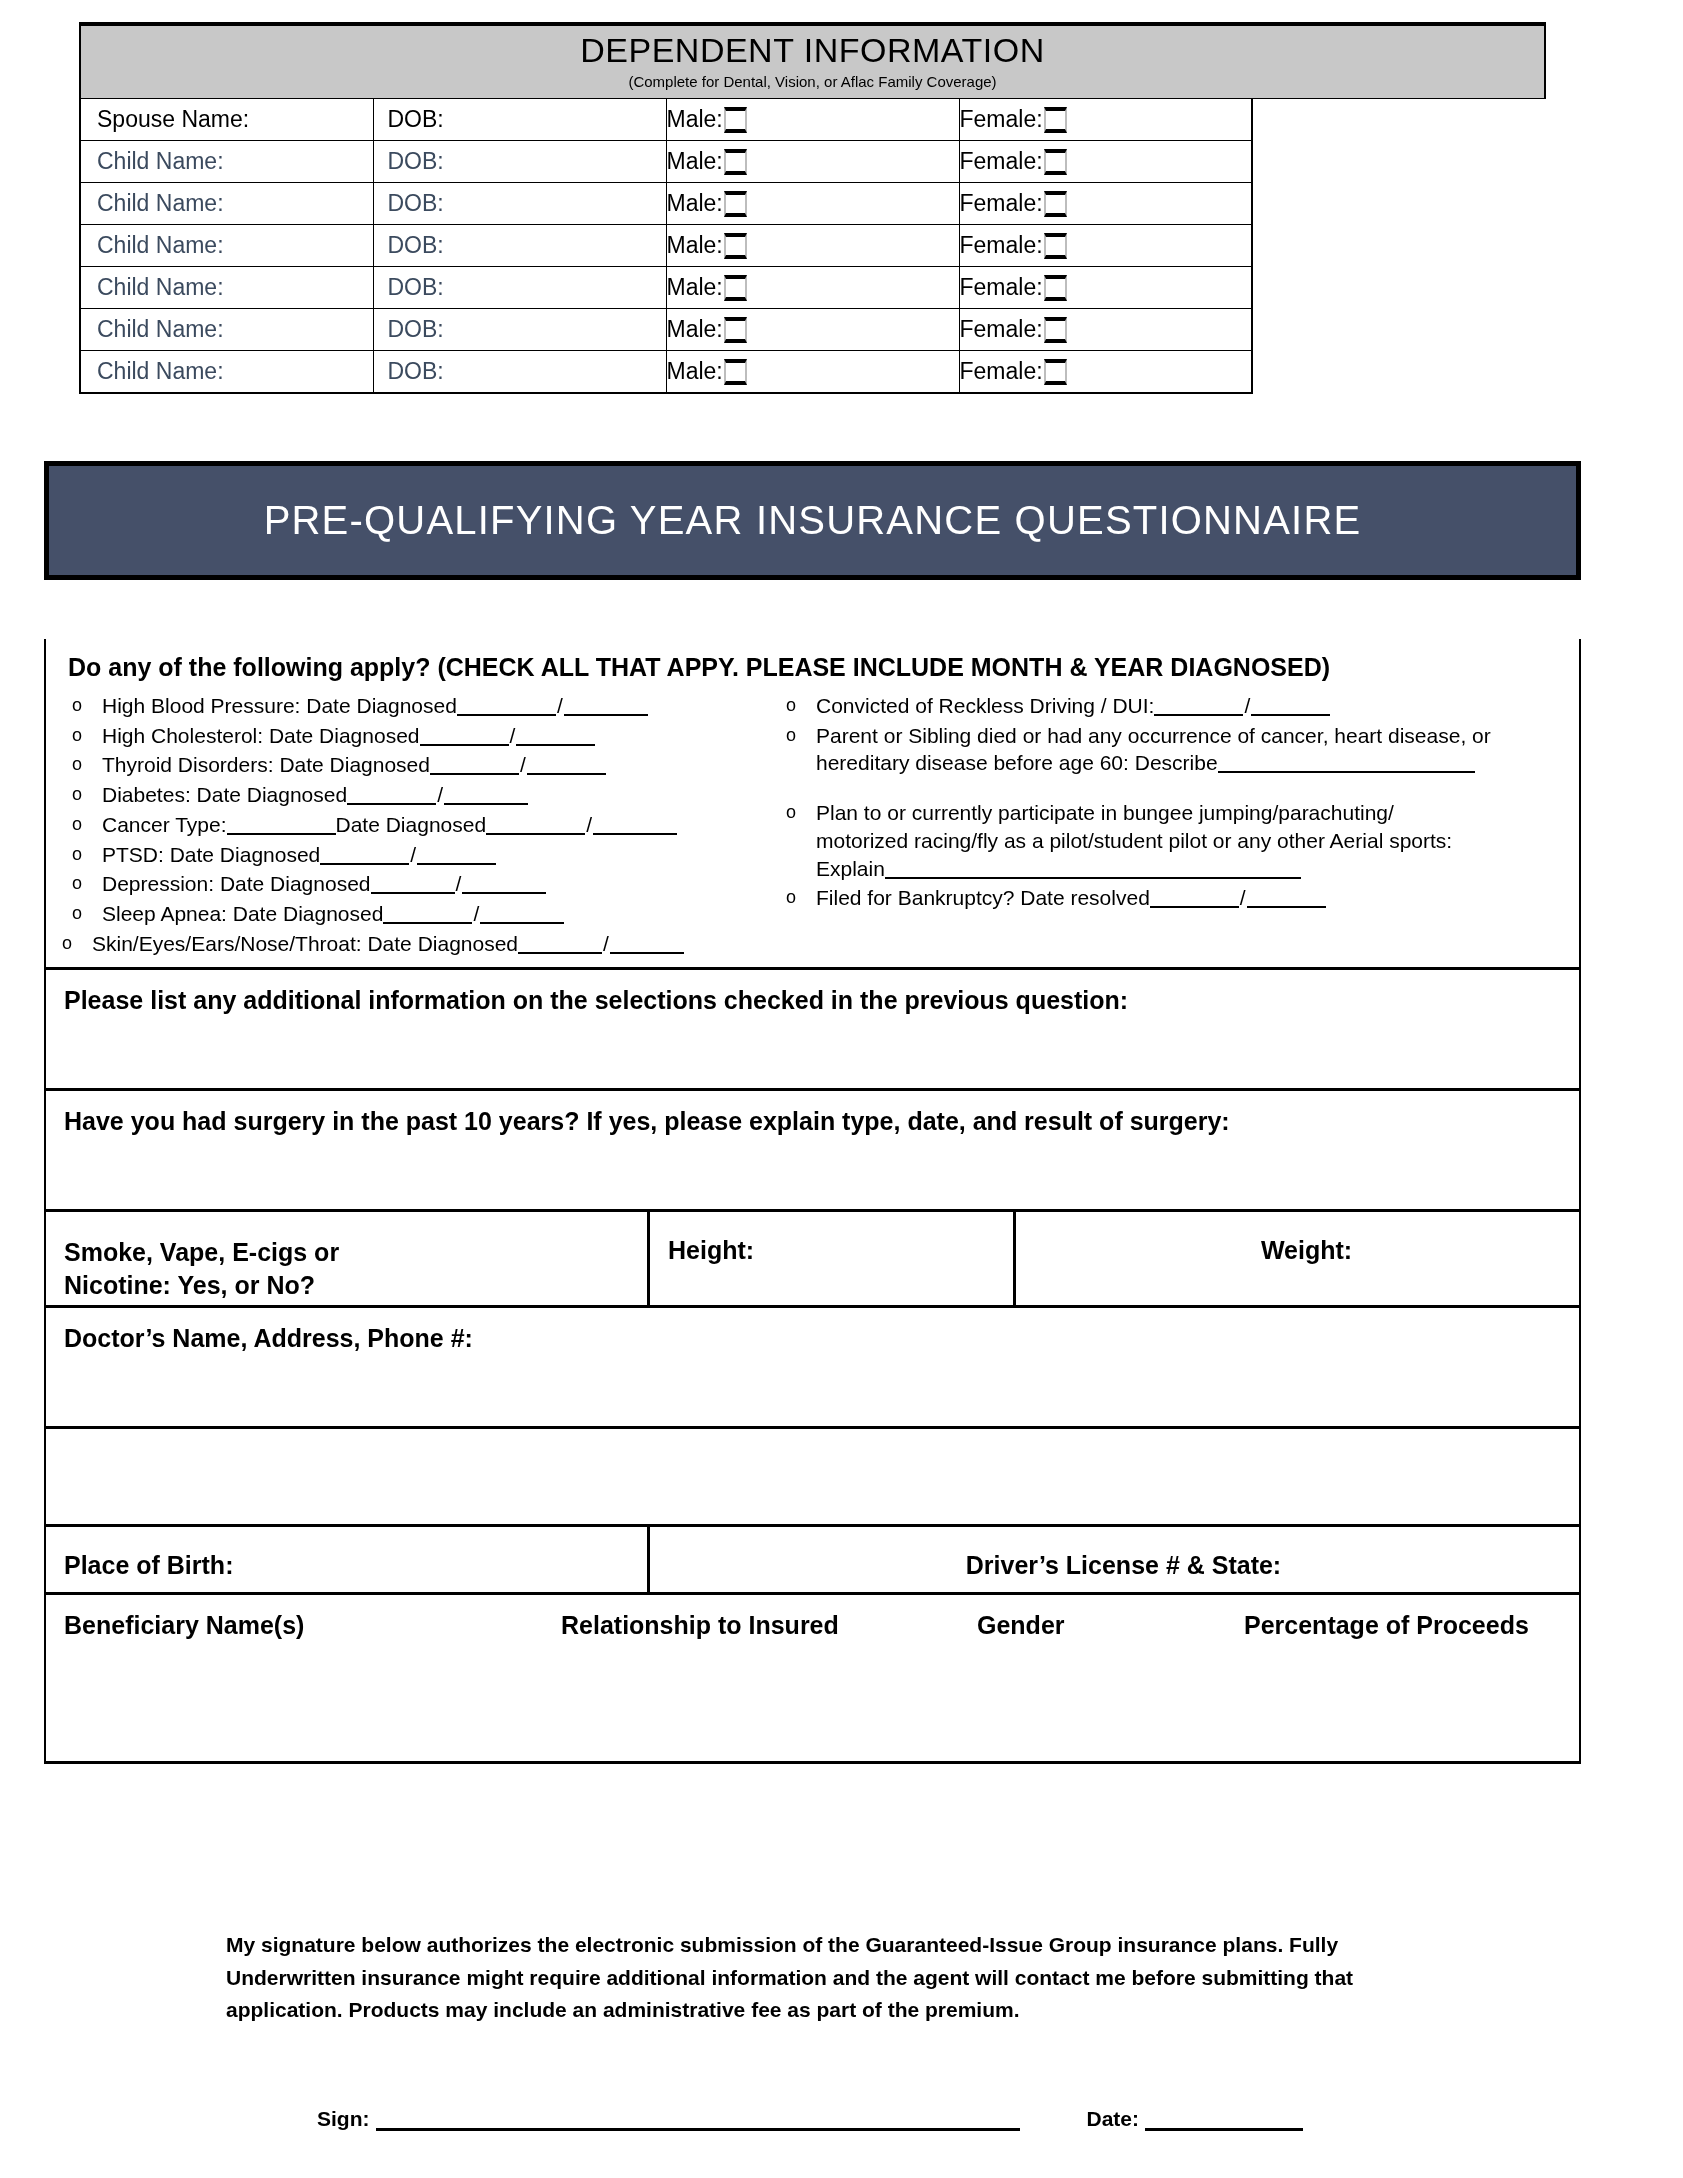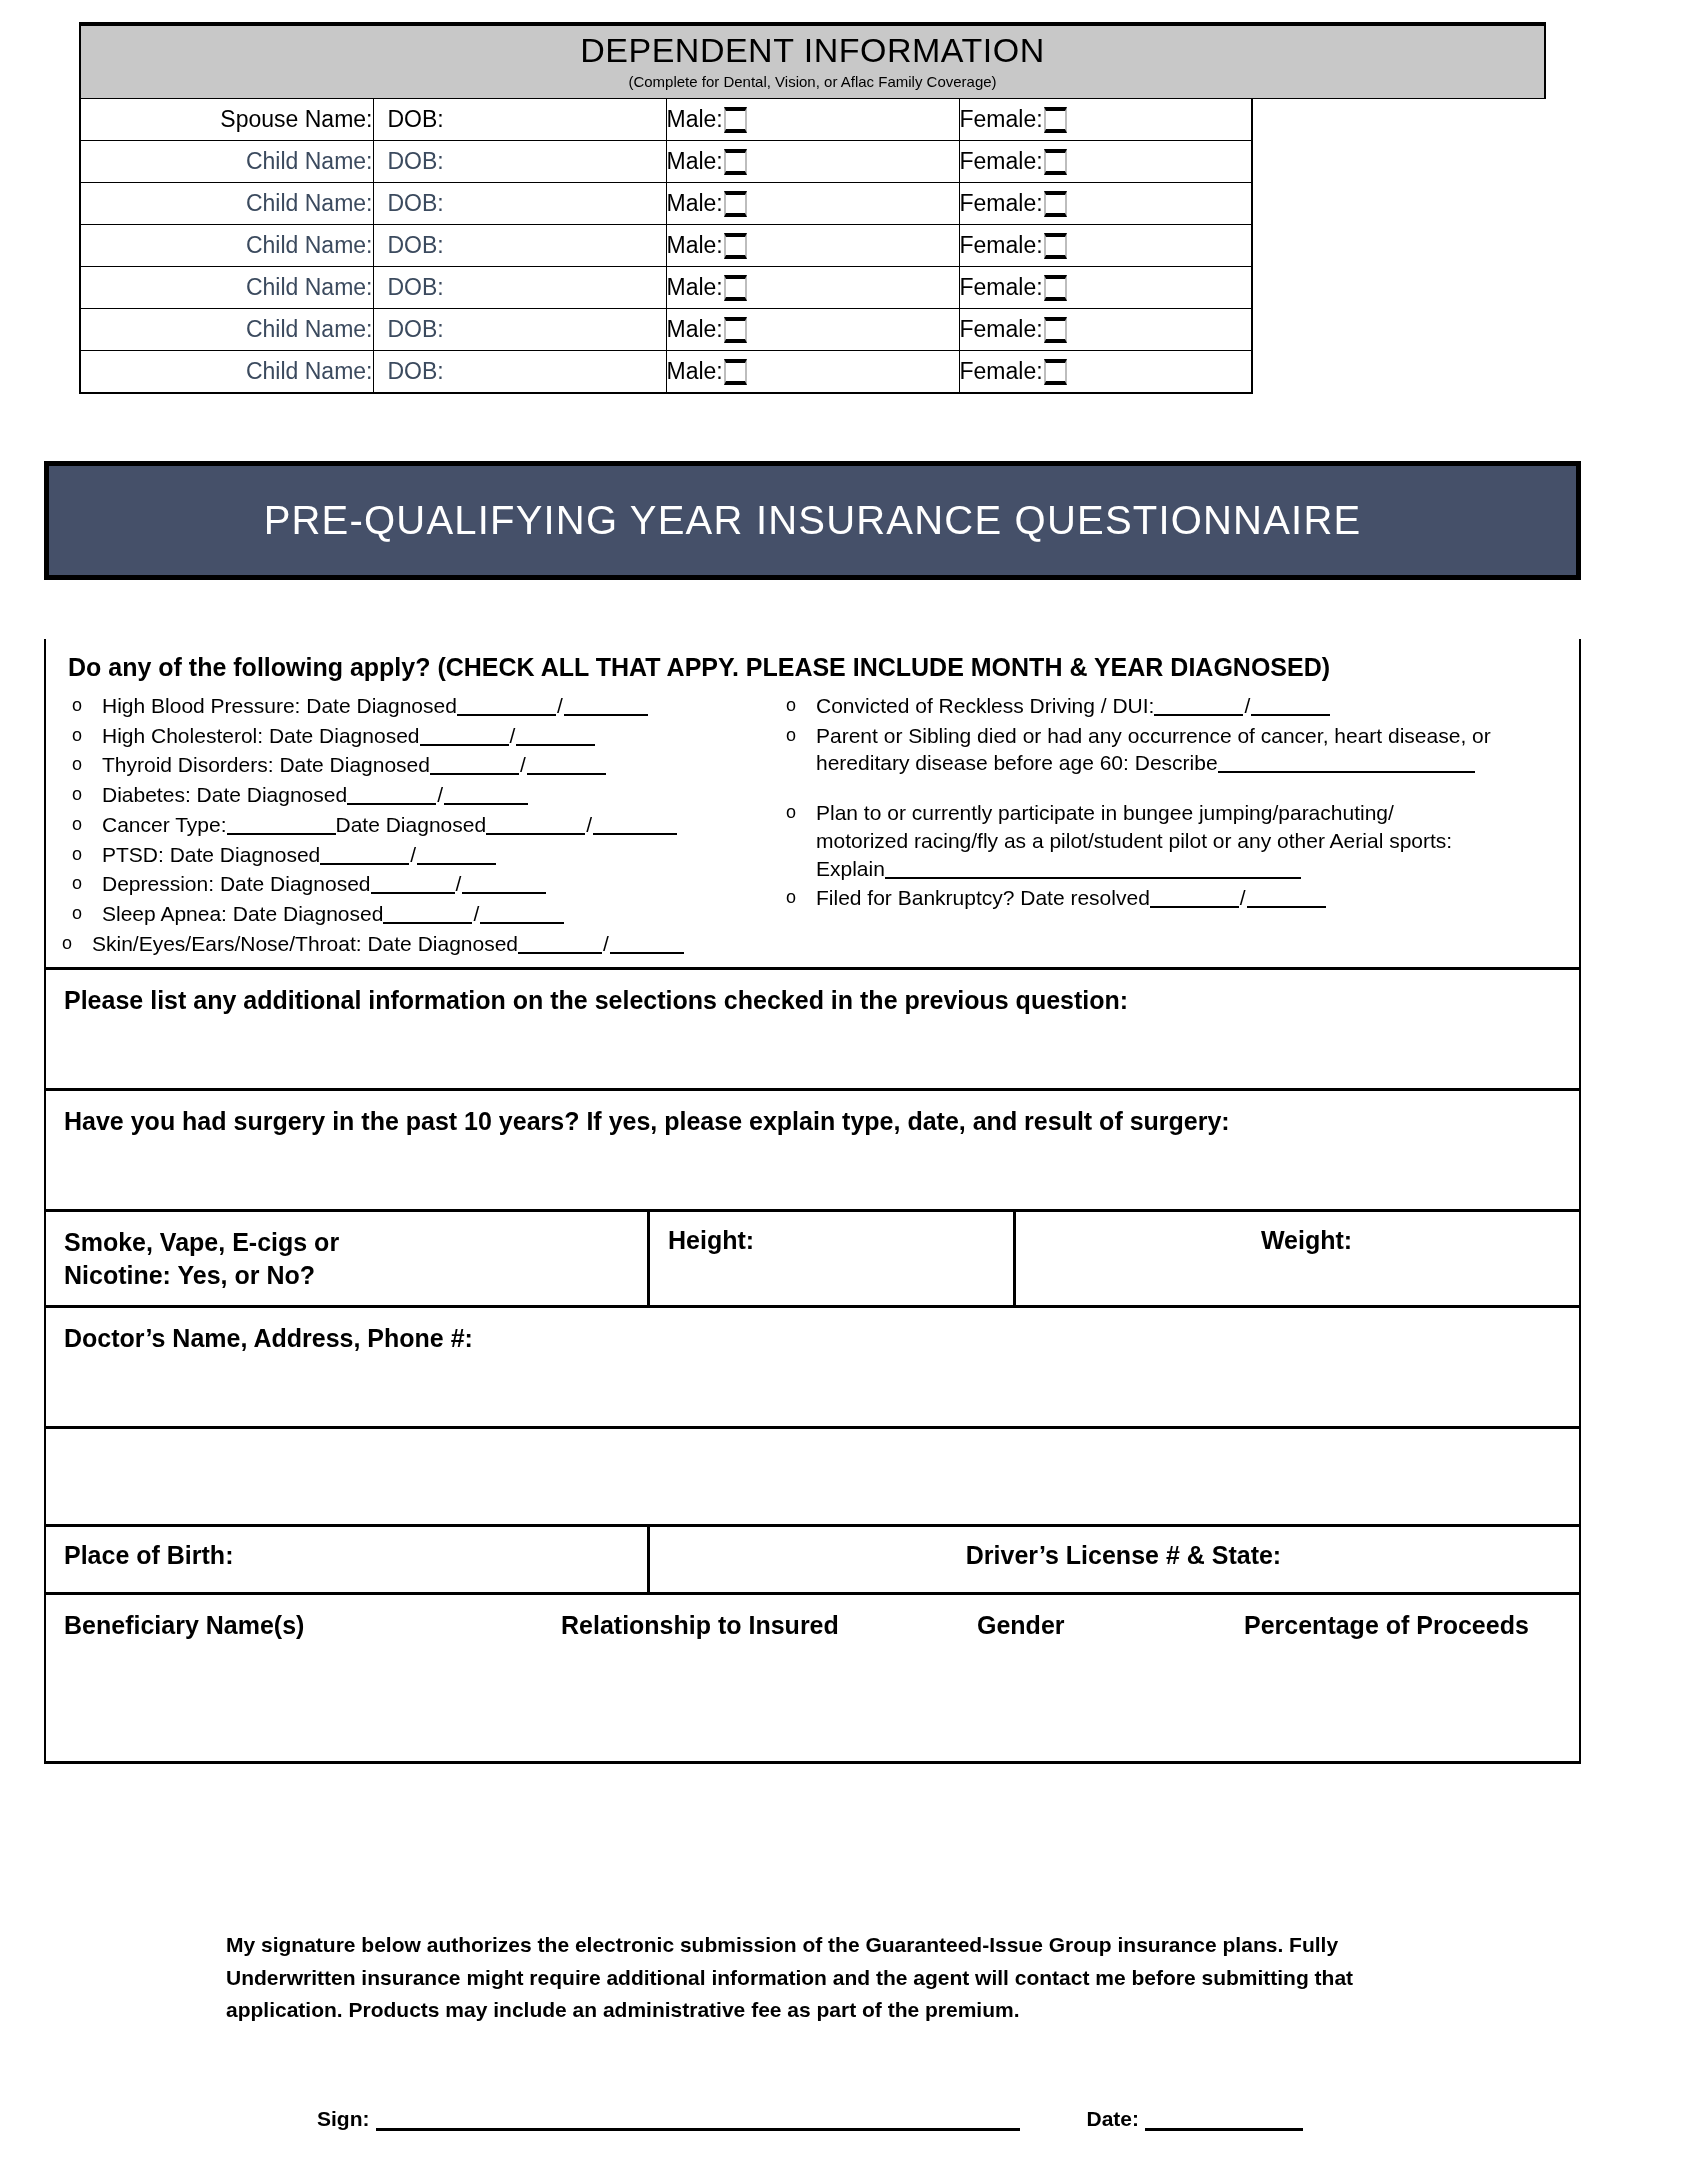--- a/index.html
+++ b/index.html
@@ -50,21 +50,20 @@
     font-size: 15px;
     margin-top: 4px;
   }
   .dep-row-td {
     height: 41px;
     font-size: 23px;
   }
   .dep-name {
     padding-left: 16px !important;
     border-left: 2px solid #000 !important;
-    text-align: right;
   }
   .dep-dob {
     padding-left: 14px !important;
   }
   .dep-mf {
     text-align: left;
     padding-right: 4px !important;
     white-space: nowrap;
     position: relative;
   }
@@ -175,21 +174,21 @@
     padding: 16px 0 0 18px;
   }
   .q-block-body { height: 73px; }
   .q-block-body.tall { height: 95px; }
 
   
   .split-row { display: flex; }
   .split-cell {
     border-right: 3px solid #000;
     box-sizing: border-box;
-    padding: 14px 0 0 18px;
+    padding: 24px 0 0 18px;
     font-size: 25px;
     font-weight: bold;
   }
   .split-cell.last { border-right: none; text-align: center; }
   .sc-smoke { width: 604px; height: 93px; line-height: 1.32; }
   .sc-height { width: 366px; height: 93px; }
   .sc-weight { flex: 1; height: 93px; }
   .sc-pob { width: 604px; height: 65px; }
   .sc-dl { flex: 1; height: 65px; }
 

